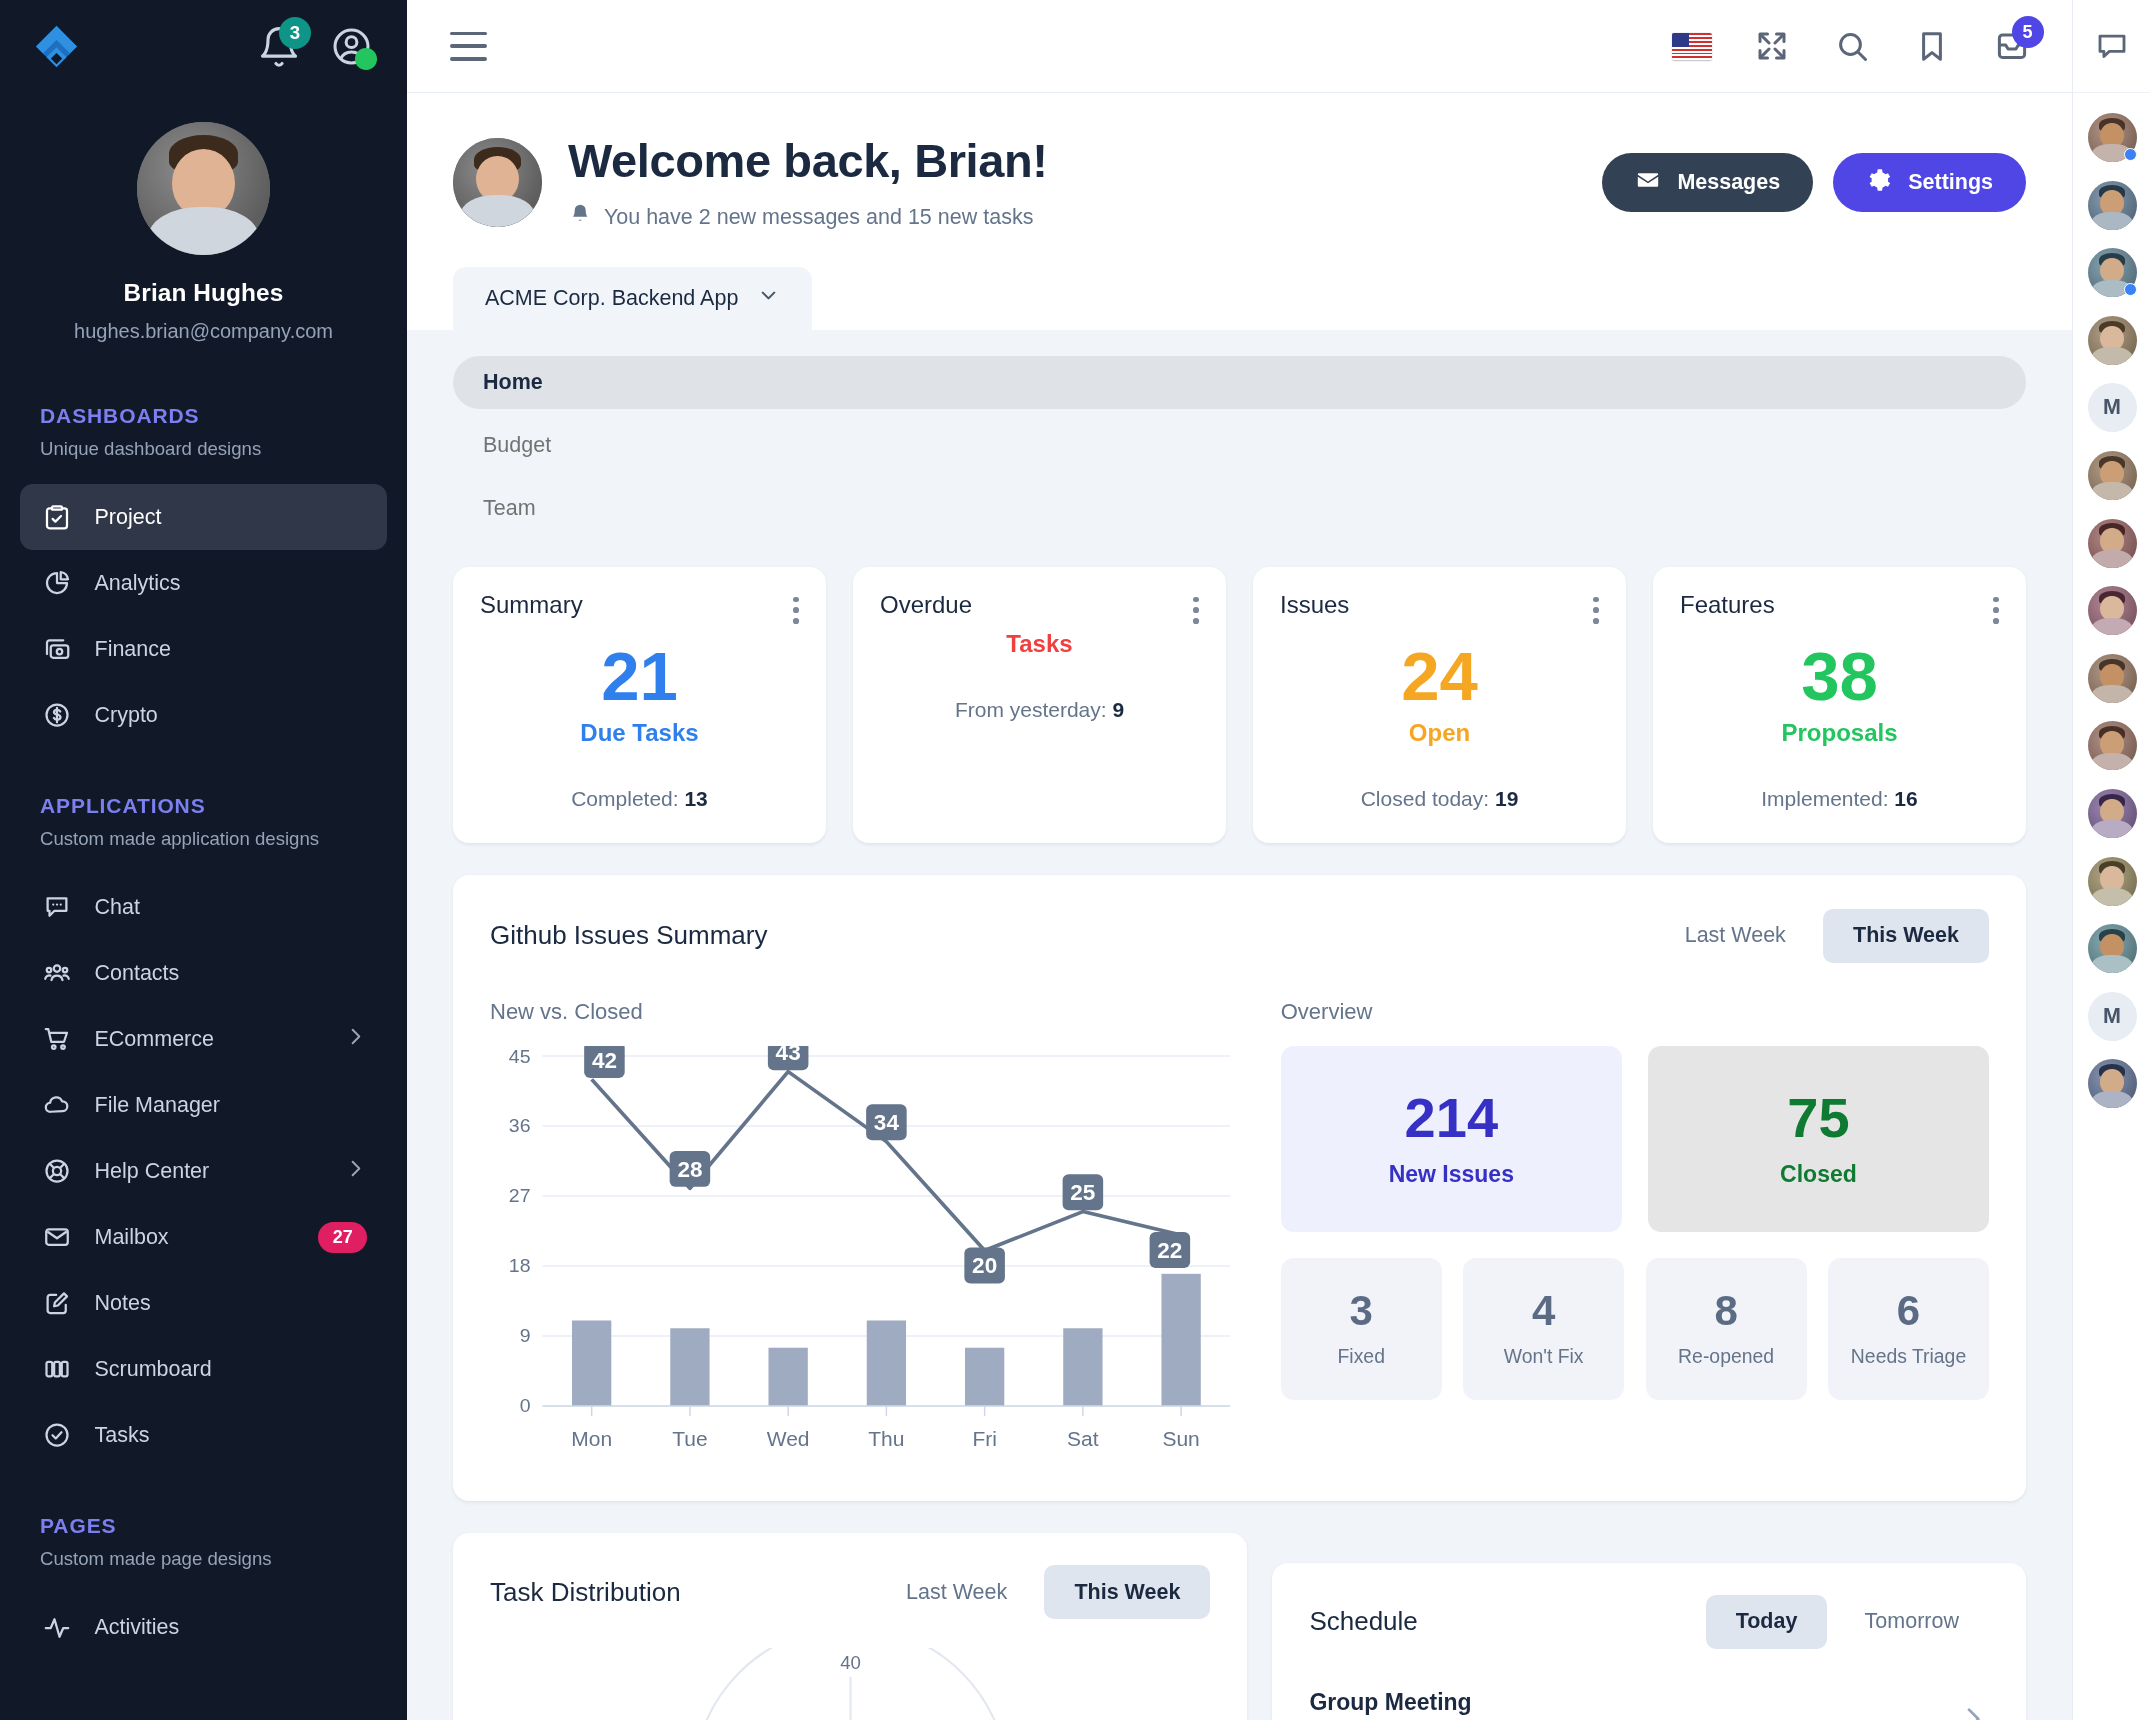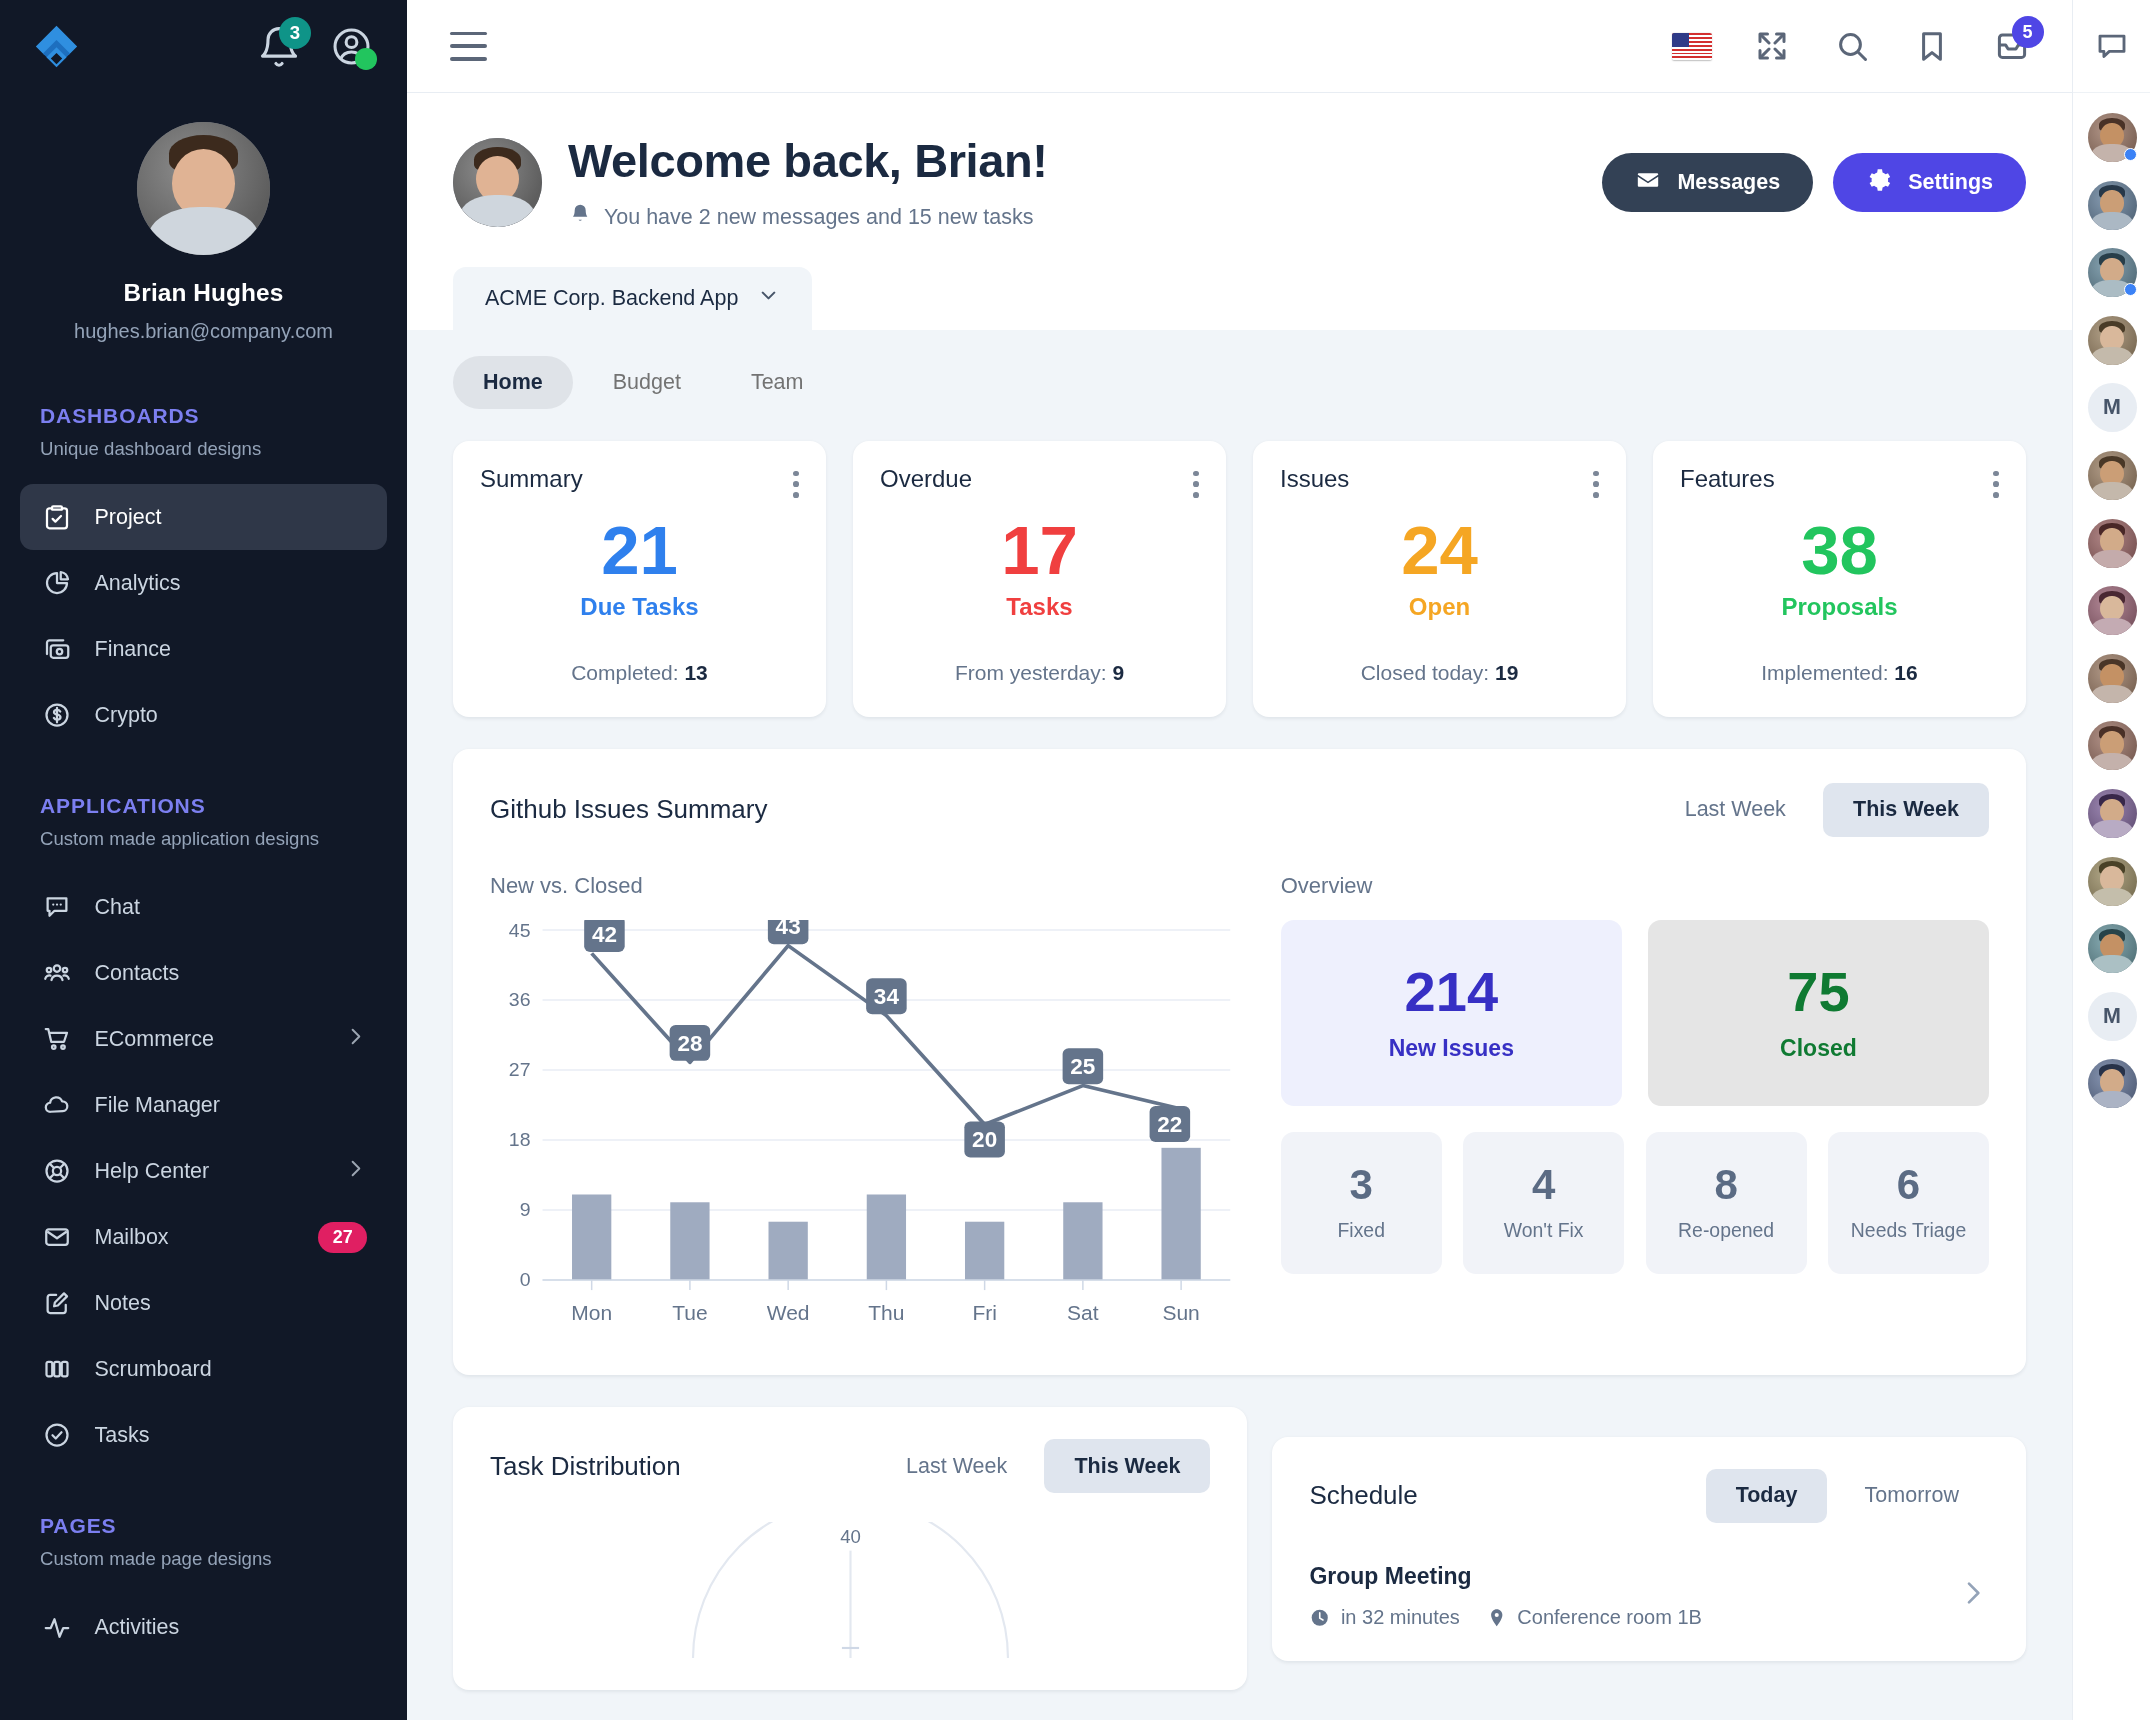--- a/index.html
+++ b/index.html
@@ -144,21 +144,21 @@
   .proj-tab {
     background: #f1f5f9;
     border-radius: 13px 13px 0 0;
     padding: 0 32px;
     height: 63px;
     display:flex;align-items:center;gap:18.6px;
     font-size: 21.5px; color:#1b2a41;
   }
 
   .board { background: #f1f5f9; padding: 26px 46px 0 46px; }
-  .subtabs { display:flex; gap: 10px; margin-bottom: 32px; }
+  .subtabs { display:flex; gap: 10px; margin-bottom: 32px; flex-direction: column; }
   .subtab {
     height: 53px; padding: 0 30px; border-radius: 716px;
     display:flex;align-items:center; font-size:21.5px; color:#737373; font-weight:500;
   }
   .subtab.active { background:#dfe3e8; color:#1b2a41; font-weight:700;}
 
   .cards { display:flex; gap: 27px; }
   .card {
     background:#fff; border-radius: 16px; flex:1;
     box-shadow: 0 1.4px 3.6px rgba(15,23,42,.07);
@@ -580,21 +580,20 @@
         </div>
         <div class="card">
           <div class="card-head">
             <div class="card-title">Overdue</div>
             <div class="kebab">
                 <i></i>
                 <i></i>
                 <i></i>
               </div>
           </div>
-          <div class="big-num" style="color:#f03f3f">17</div>
           <div class="big-label" style="color:#f03f3f">Tasks</div>
           <div class="foot-line">
             <span>From yesterday:</span>
             <b>9</b>
           </div>
         </div>
         <div class="card">
           <div class="card-head">
             <div class="card-title">Issues</div>
             <div class="kebab">

